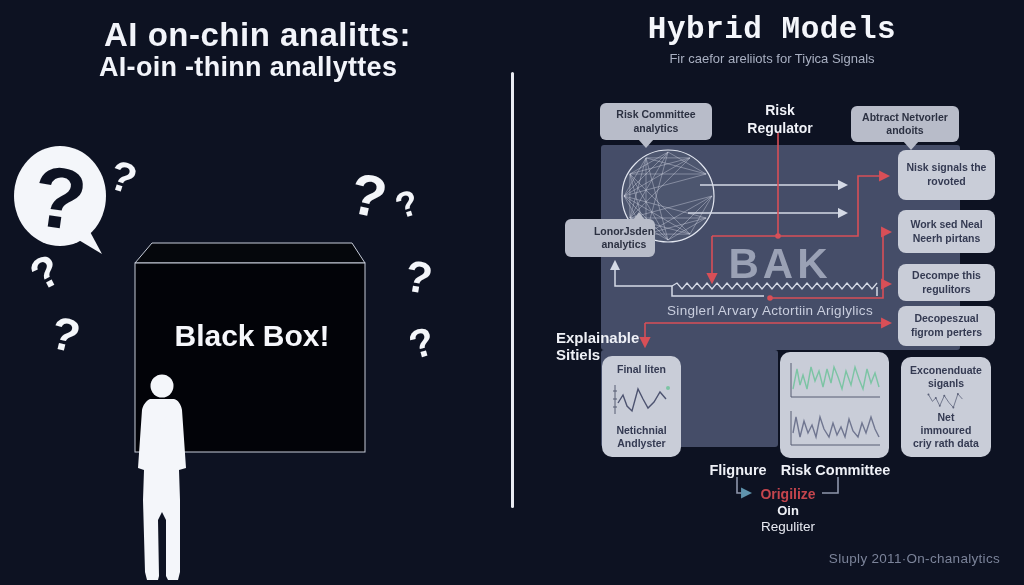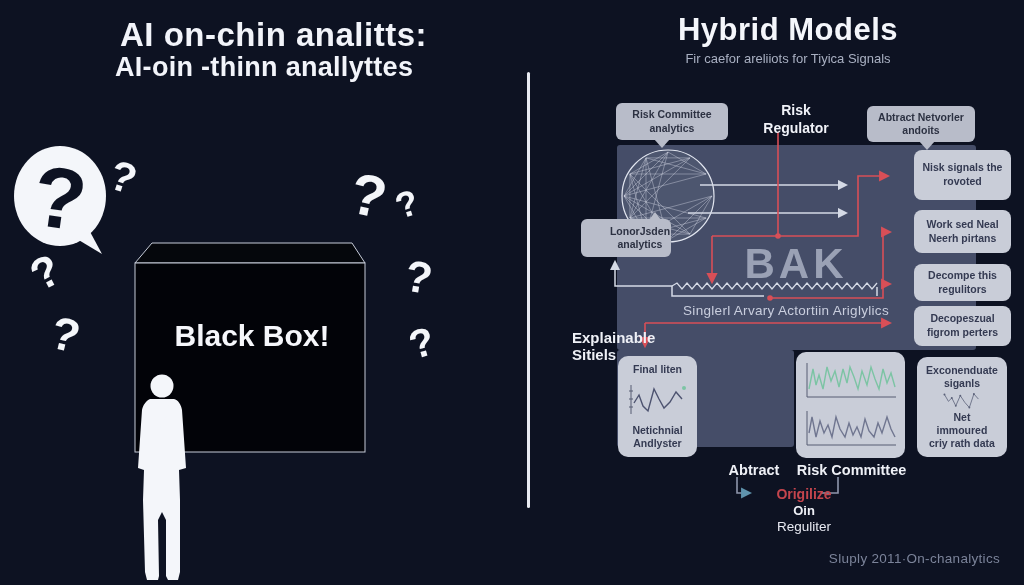--- a/index.html
+++ b/index.html
@@ -2,25 +2,25 @@
 <html><head>
 <meta charset="utf-8">
 <style>
   html,body{margin:0;padding:0;background:#06080f;}
   #stage{
     position:relative;width:1024px;height:585px;overflow:hidden;
     background:#0d1222;
     font-family:"Liberation Sans",sans-serif;
     -webkit-font-smoothing:antialiased;
   }
-  .abs{position:absolute;margin-left:16px;}
+  .abs{position:absolute;}
   
   .lt1{left:104px;top:16px;font-size:33px;font-weight:bold;color:#f2f4fa;letter-spacing:.5px;}
   .lt2{left:99px;top:52px;font-size:27px;font-weight:bold;color:#f2f4fa;letter-spacing:.3px;}
-  .rt{left:552px;top:12px;width:440px;text-align:center;font-size:31px;font-weight:bold;color:#f4f6fb;letter-spacing:.5px;}
+  .rt{left:552px;top:12px;width:440px;text-align:center;font-size:31px;font-weight:bold;color:#f4f6fb;letter-spacing:.5px;font-family:Liberation Mono, monospace;}
   .rsub{left:552px;top:51px;width:440px;text-align:center;font-size:13px;color:#a9b0c2;}
   
   .divider{left:511px;top:72px;width:3px;height:436px;background:#e9ebf2;border-radius:2px;}
   
   .panel{background:#454d68;border-radius:3px;}
   .panelA{left:601px;top:145px;width:359px;height:205px;}
   .panelB{left:601px;top:350px;width:177px;height:97px;}
   
   svg.layer{position:absolute;left:0;top:0;pointer-events:none;}
   
@@ -239,20 +239,20 @@
       <circle cx="6" cy="8" r="1.7" fill="#5a6078"></circle>
         <circle cx="19" cy="14" r="1.7" fill="#5a6078"></circle>
       <circle cx="26" cy="28" r="1.7" fill="#5a6078"></circle>
         <circle cx="34" cy="10" r="1.7" fill="#5a6078"></circle>
       <circle cx="50" cy="31" r="1.7" fill="#5a6078"></circle>
         <circle cx="58" cy="7" r="1.7" fill="#5a6078"></circle>
     </svg>
     <span>Net immoured criy rath data</span>
   </div>
 
-  <div class="abs blabel flig">Abtract</div>
+  <div class="abs blabel flig">Flignure</div>
   <div class="abs blabel rcom">Risk Committee</div>
   <div class="abs orig">Origilize</div>
   <div class="abs oin">Oin</div>
   <div class="abs regu">Reguliter</div>
 
   <div class="abs footer">Sluply 2011·On-chanalytics</div>
 </div>
 
 </body></html>

